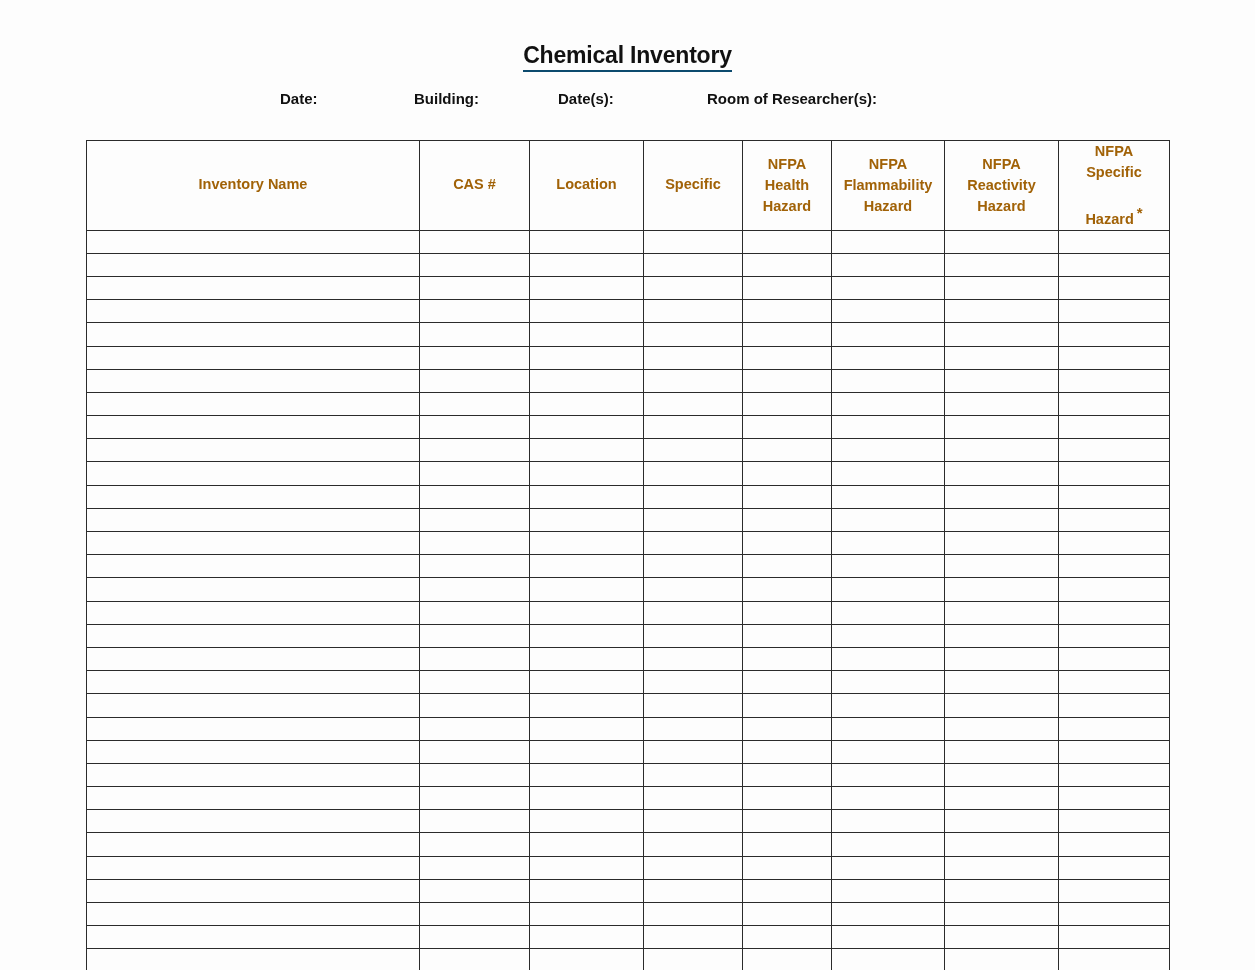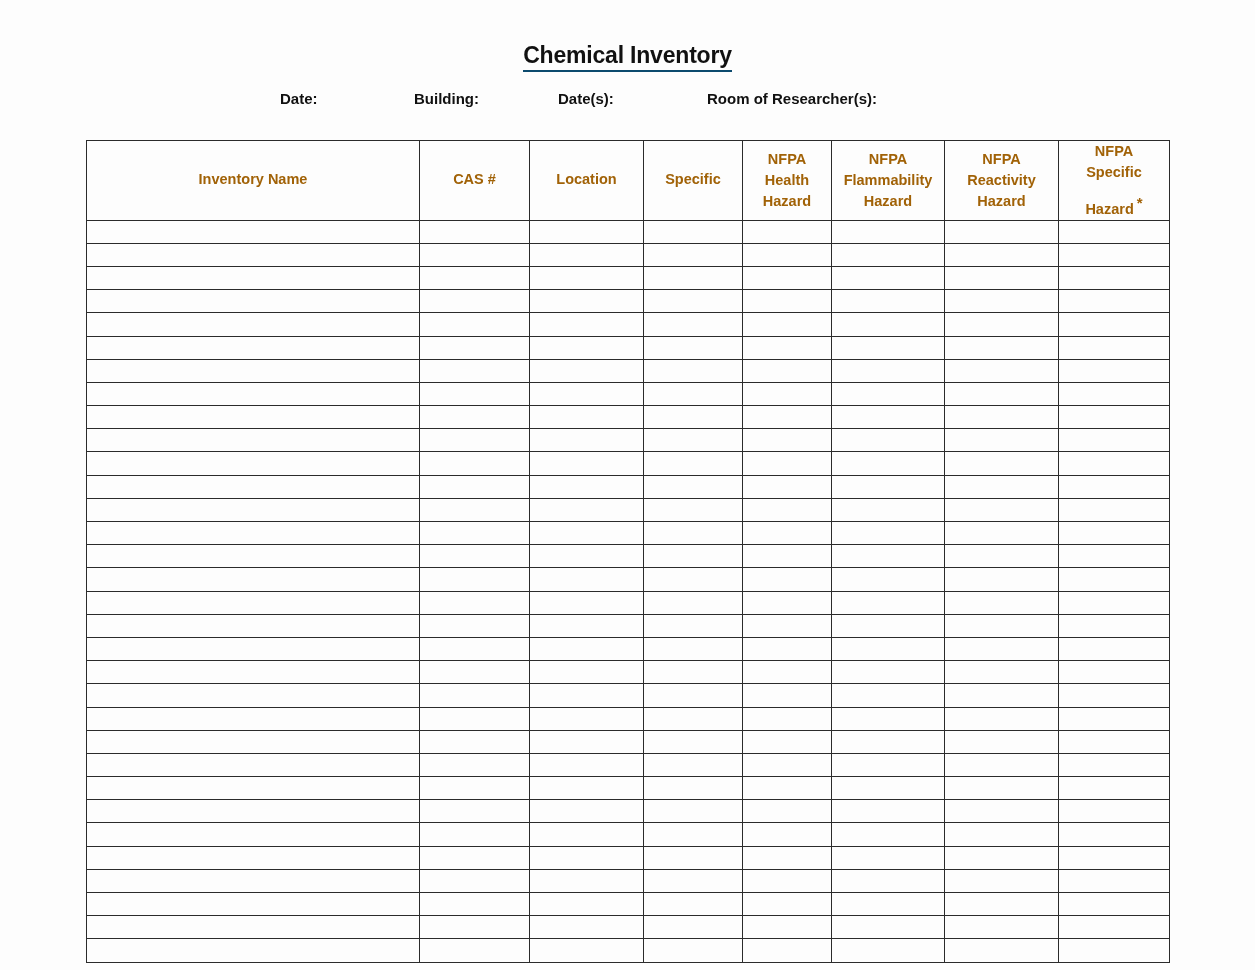--- a/index.html
+++ b/index.html
@@ -96,21 +96,21 @@
   
   th.nfpa {
     vertical-align: top;
     padding-top: 5px;
   }
   th.nfpa .hdr-line { line-height: 1.42; }
 
   th.nfpa-specific .hdr-line-3 {
     position: relative;
     display: inline-block;
-    margin-top: 10px;
+    margin-top: 20px;
   }
   th.nfpa-specific .asterisk {
     font-size: 15px;
     vertical-align: super;
     margin-left: 3px;
   }
 
   table.inv td.cell {
     height: 22.2px;
   }

